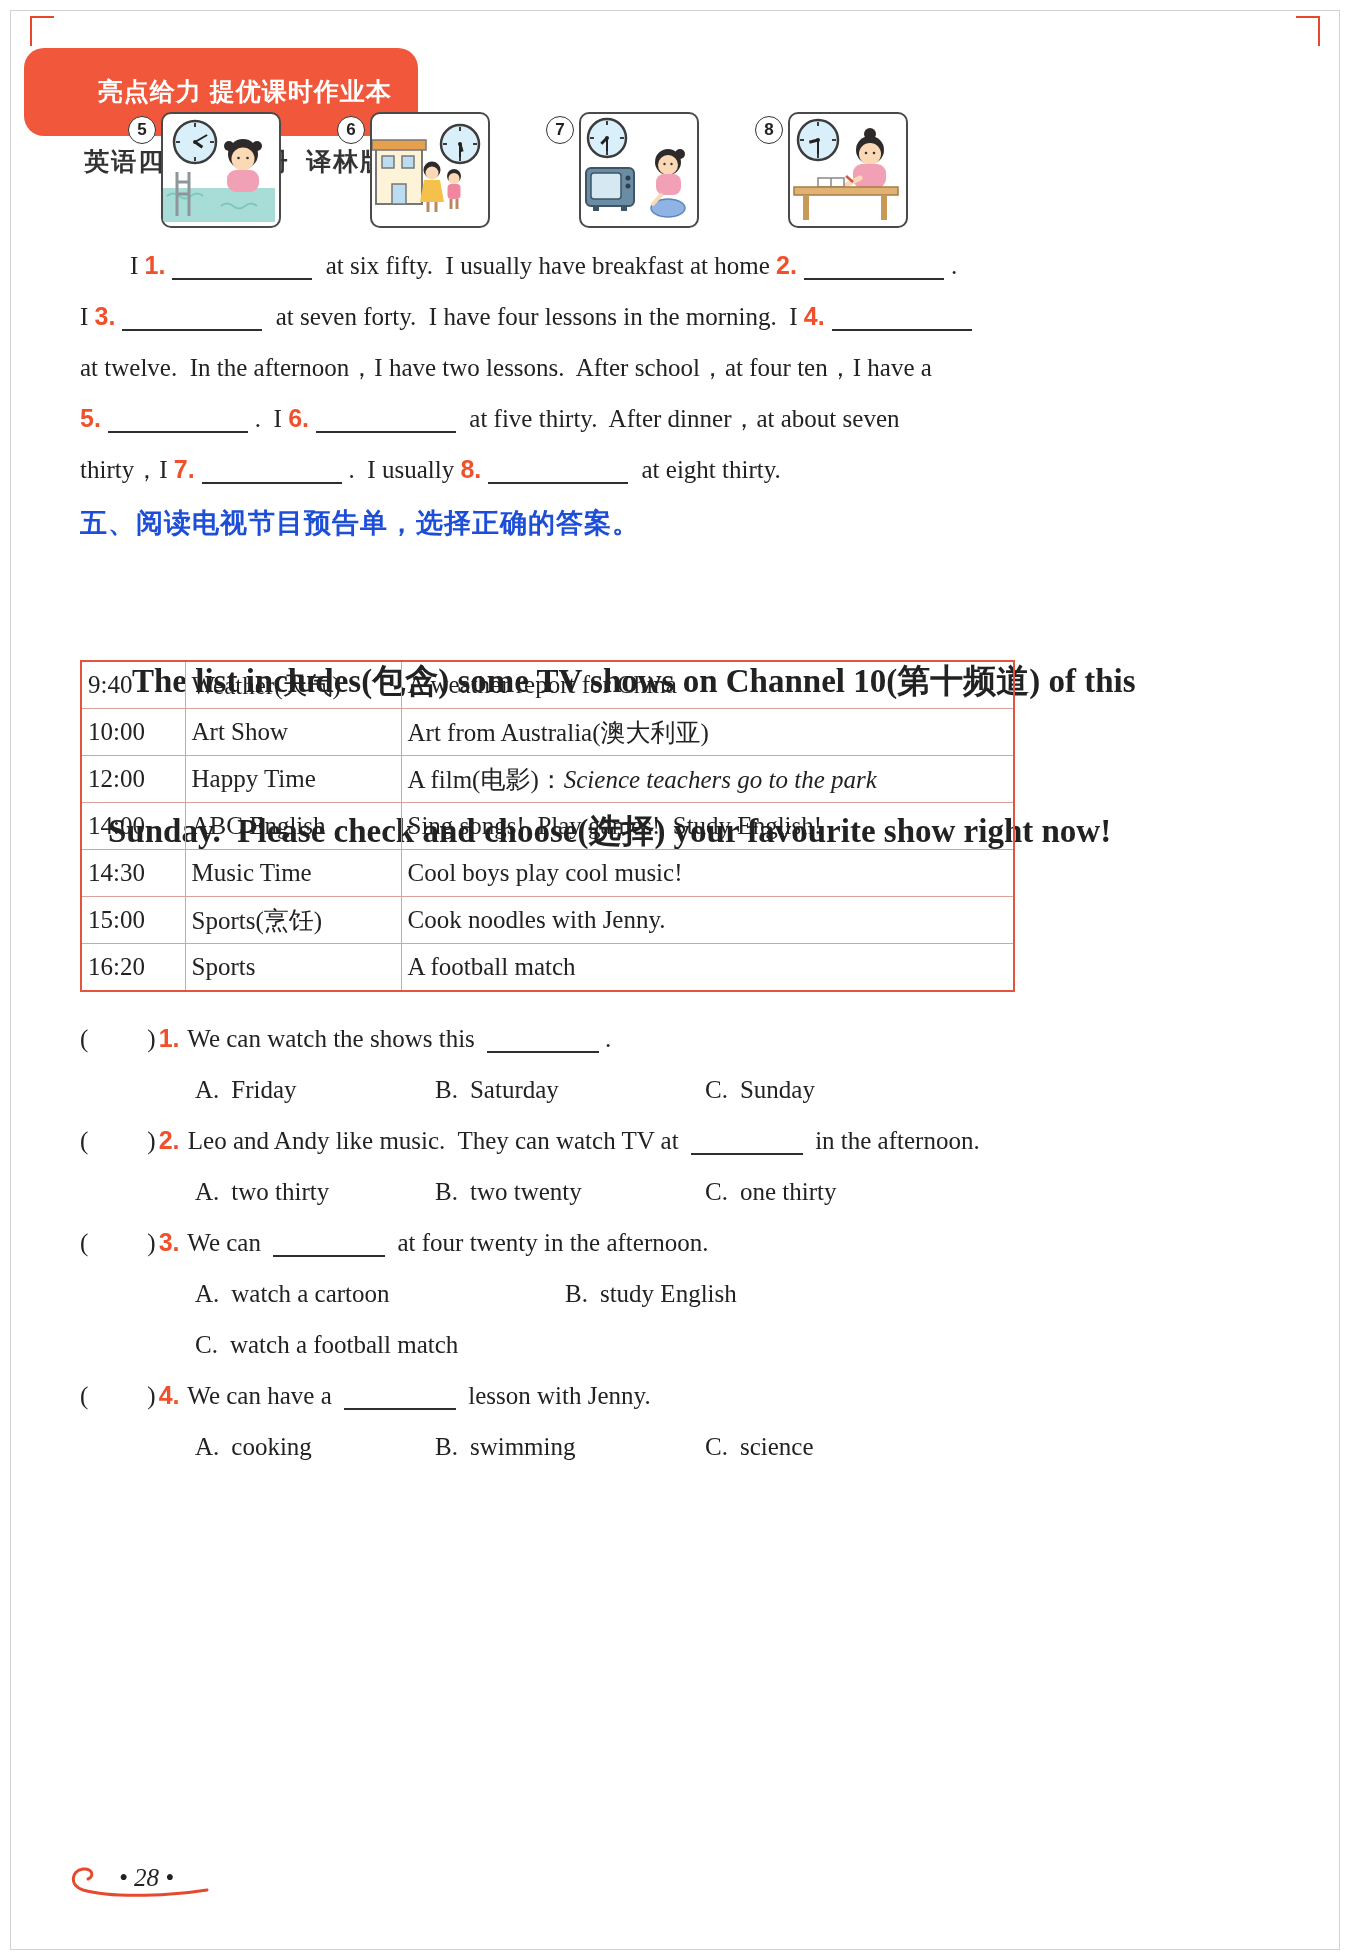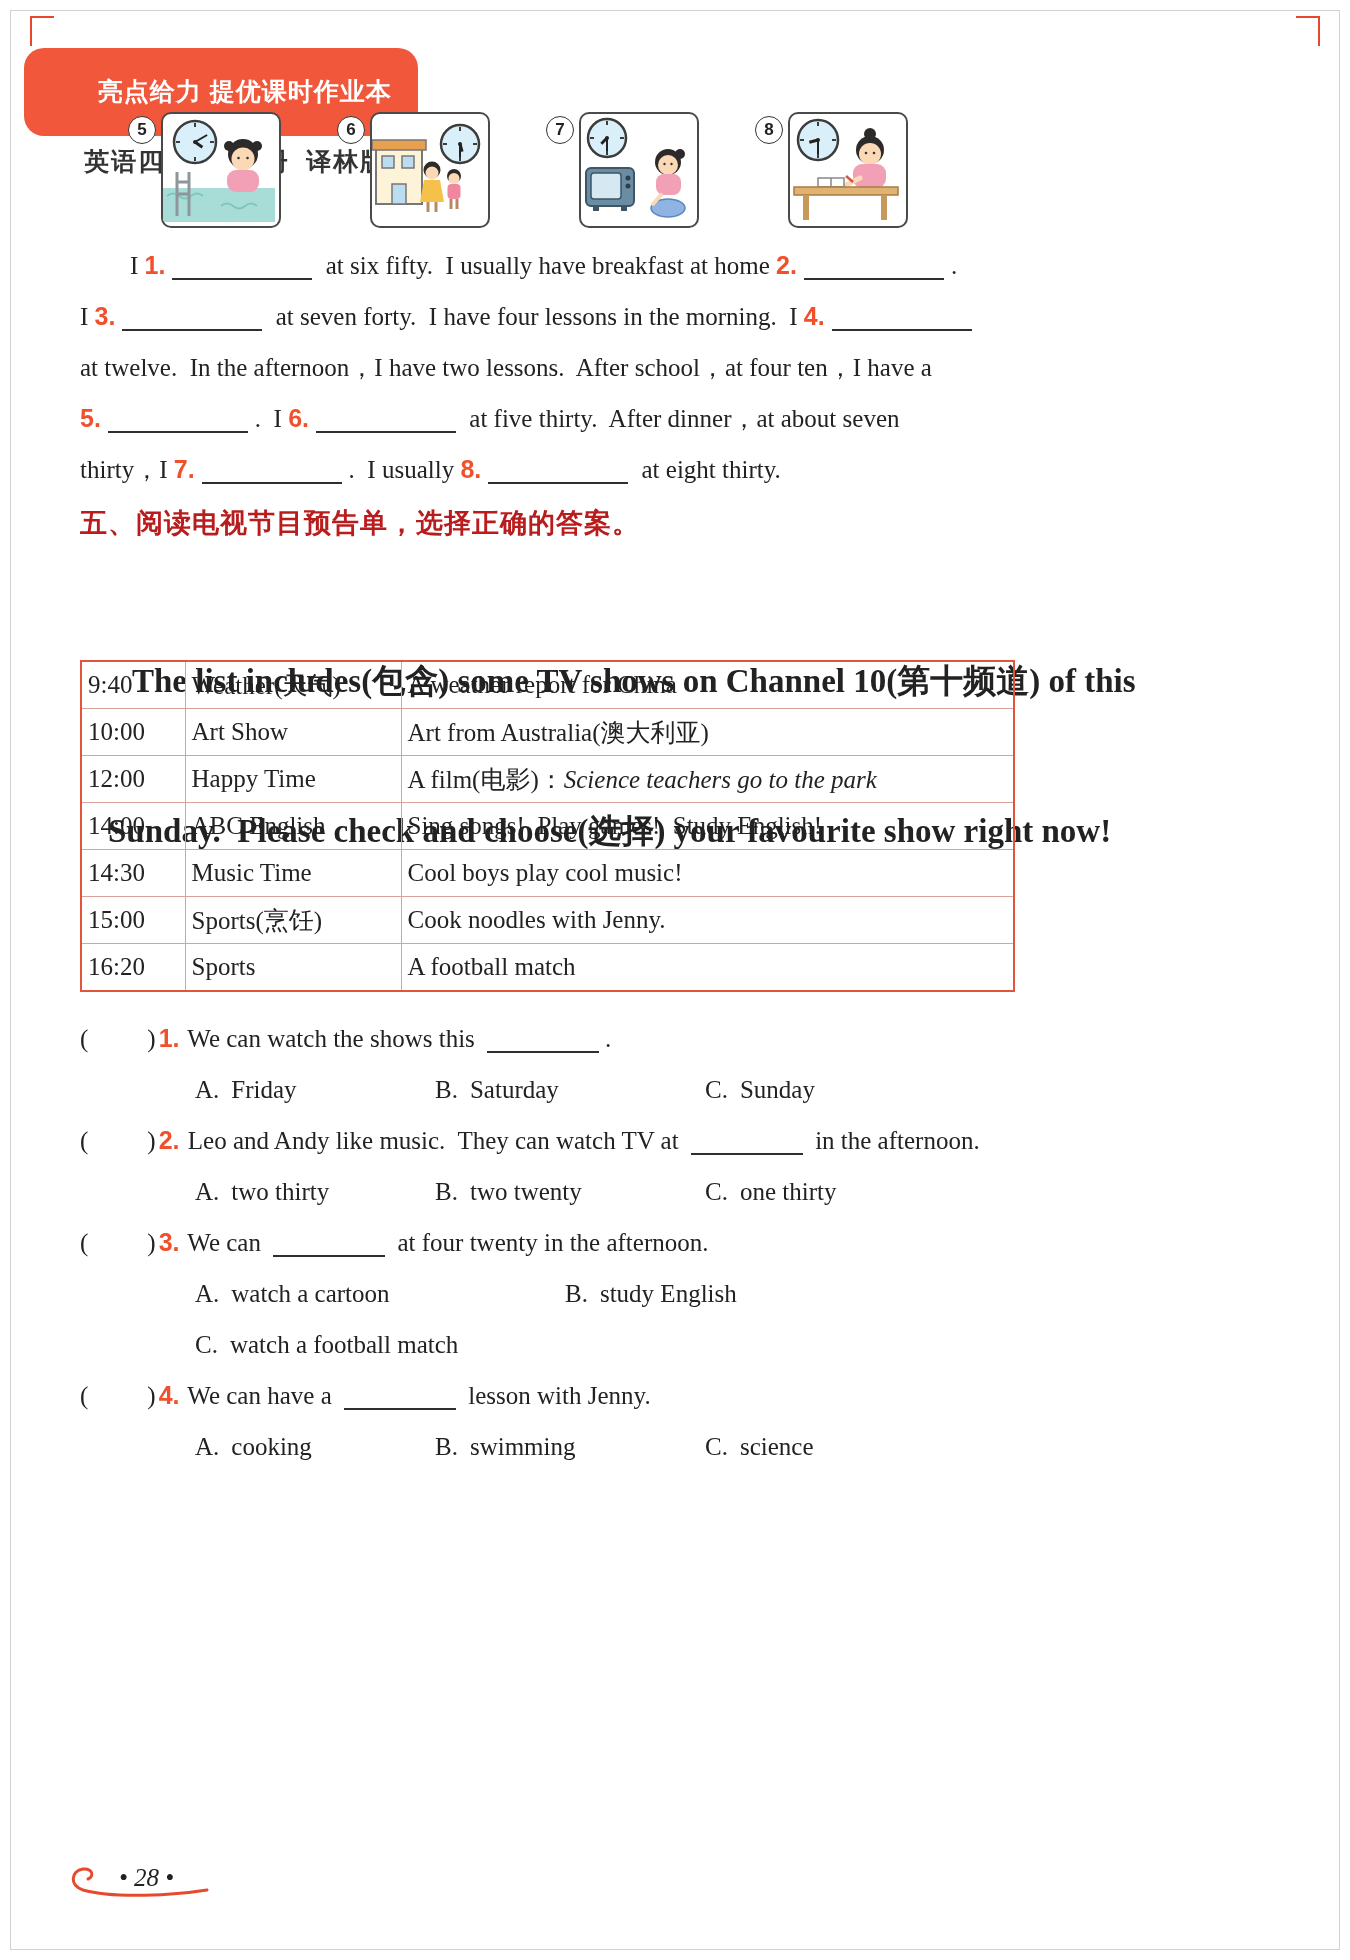--- a/index.html
+++ b/index.html
@@ -34,21 +34,21 @@
 
   
   .fill{position:absolute;left:80px;top:240px;width:940px;font-size:25px;line-height:51px;white-space:pre;}
   .fill-line{height:51px;}
   .fill-line.indent{padding-left:50px;}
   .red-num{color:#f0512c;font-family:"Liberation Sans",sans-serif;font-weight:bold;}
   .blank-line{display:inline-block;width:140px;height:1em;border-bottom:2px solid #2f2f2f;margin:0 7px;vertical-align:-6px;}
   .q-blank{display:inline-block;width:112px;height:1em;border-bottom:2px solid #2f2f2f;margin:0 6px;vertical-align:-6px;}
 
   
-  .section-head{position:absolute;left:80px;top:505px;font-family:"Liberation Sans",sans-serif;font-weight:bold;font-size:27px;color:#b91c1c;letter-spacing:1px;}
+  .section-head{position:absolute;left:80px;top:505px;font-family:"Liberation Sans",sans-serif;font-weight:bold;font-size:27px;color:#1d4ed8;letter-spacing:1px;}
   .intro{position:absolute;left:80px;top:556px;width:940px;font-size:33px;line-height:50px;white-space:pre;font-weight:bold;}
   .intro-line{height:50px;padding-left:28px;}
   .intro-line.indent{padding-left:52px;}
 
   
   table.tv{position:absolute;left:80px;top:660px;width:933px;border-collapse:collapse;font-size:25px;color:#222;
     border:2.5px solid #e2543c;table-layout:fixed;}
   table.tv col.c1{width:104px;}
   table.tv col.c2{width:216px;}
   table.tv col.c3{width:613px;}

